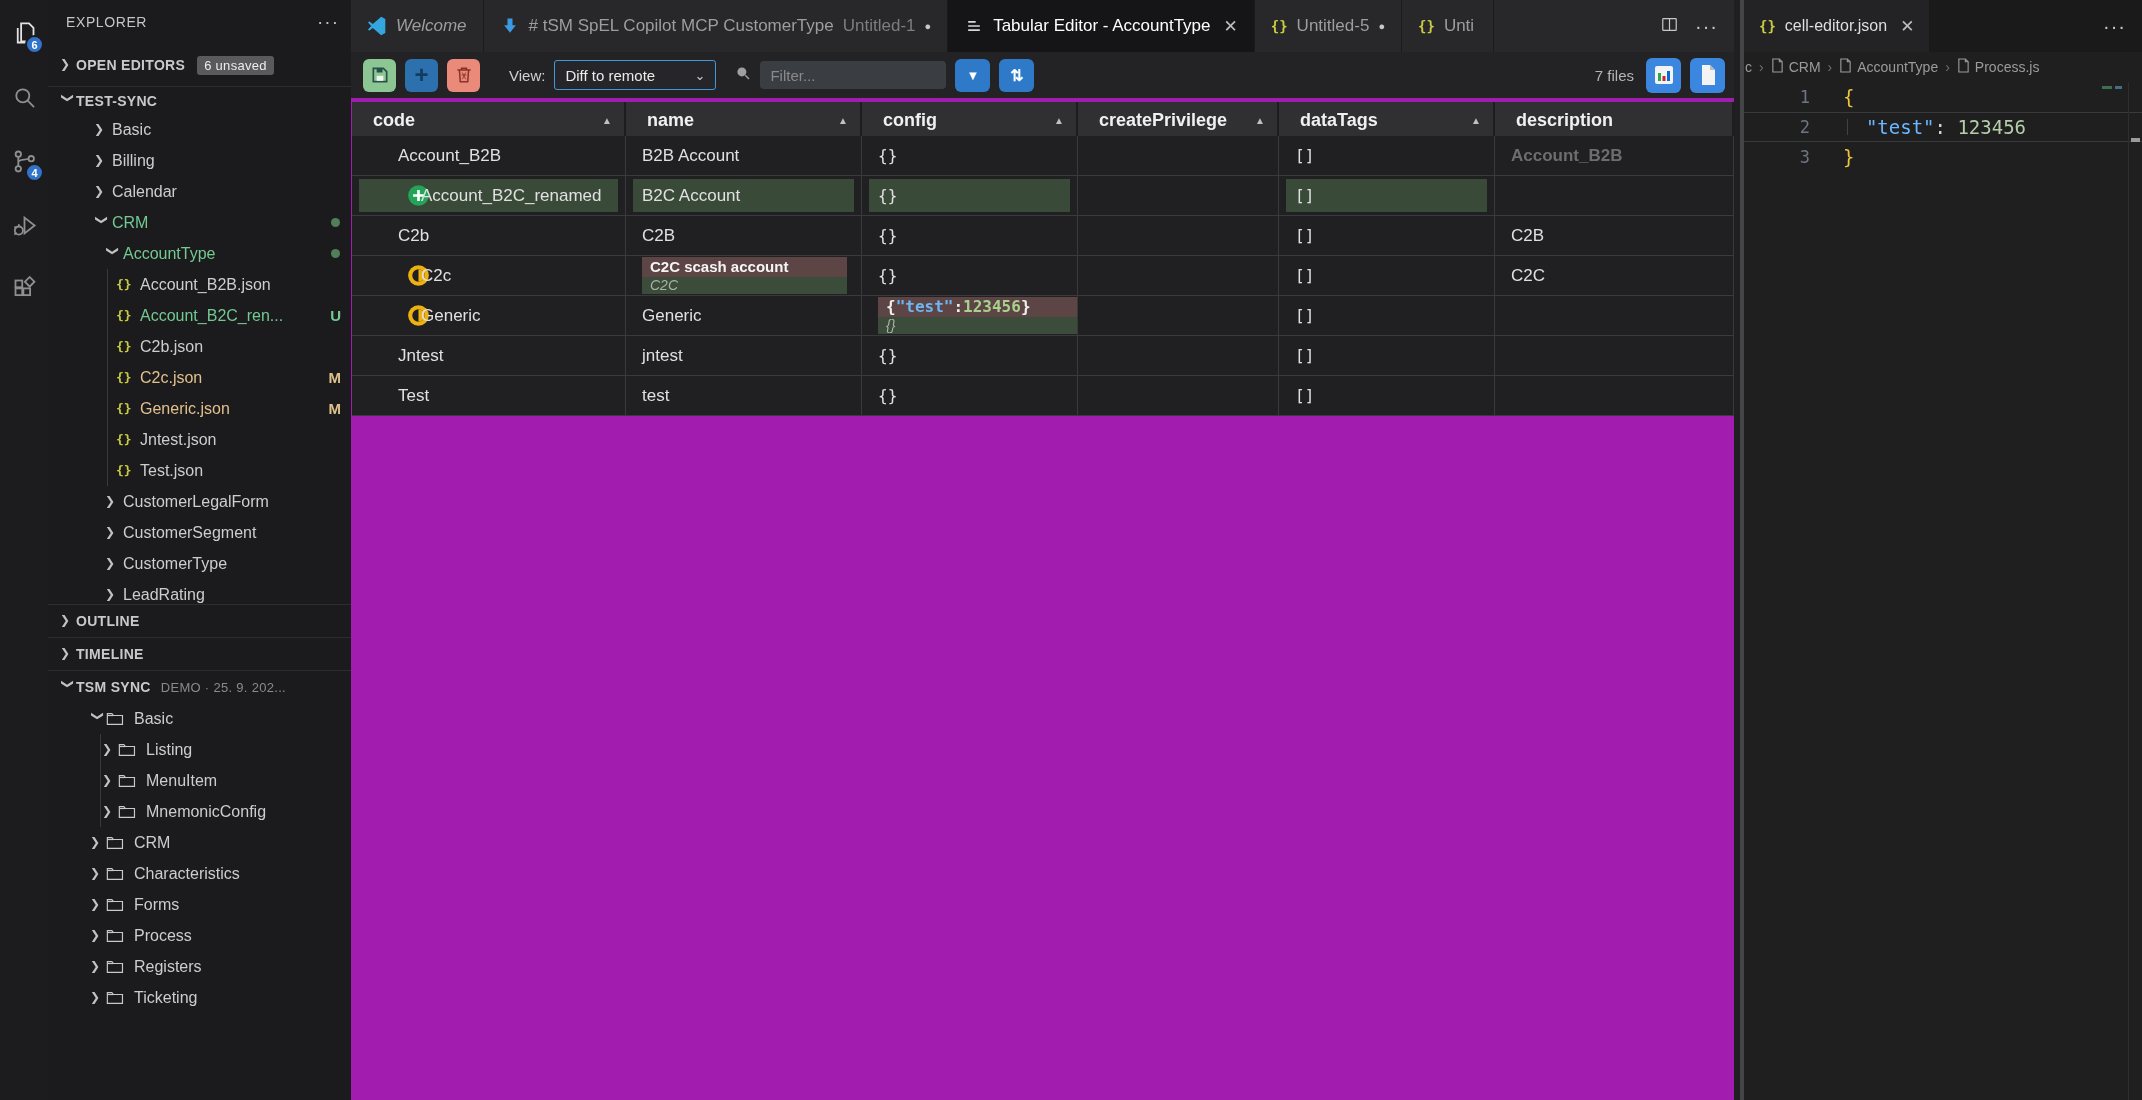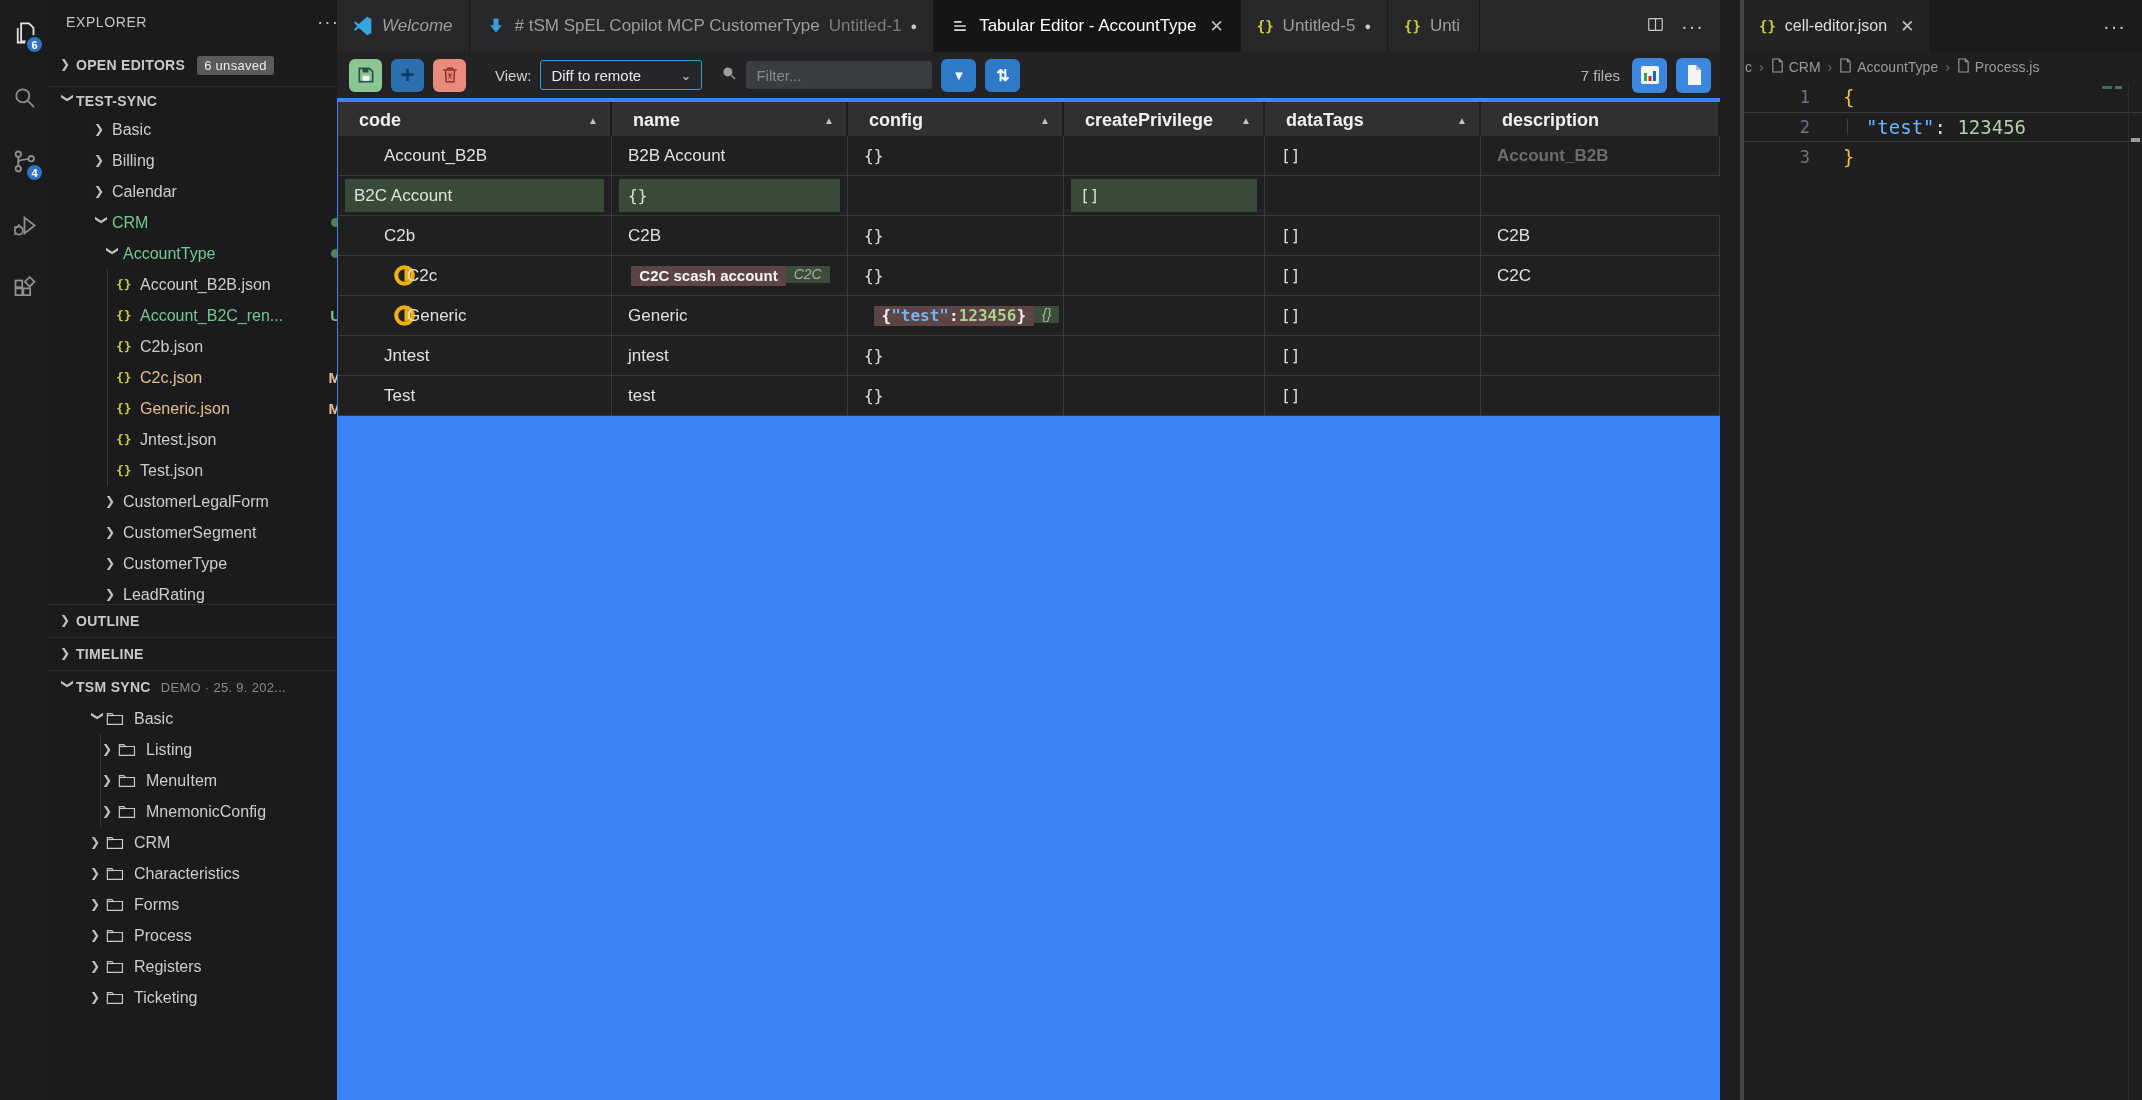--- a/index.html
+++ b/index.html
@@ -35,21 +35,21 @@
   .folder-ic { width:26px; display:flex; align-items:center; }
   .folder-ic svg { width:18px; height:15px; stroke:#c9c9c9; fill:none; stroke-width:1.3; }
   .color-added { color:#73c991; }
   .color-modified { color:#e2c08d; }
   .git-letter { position:absolute; right:14px; font-weight:bold; font-size:15px; }
   .green-dot { position:absolute; right:15px; width:9px; height:9px; border-radius:50%; background:#527e5a; }
   .guideline { position:absolute; left:59px; top:0; bottom:0; width:1px; background:#39393b; }
   .guideline2 { position:absolute; left:52px; top:0; bottom:0; width:1px; background:#39393b; }
 
   
-  .main { position:absolute; left:337px; top:0; width:1383px; height:100%; background:#3b82f6; }
+  .main { position:absolute; left:351px; top:0; width:1383px; height:100%; background:#a21caf; }
   .tabstrip { height:52px; background:#28282a; display:flex; align-items:stretch; }
   .tab { display:flex; align-items:center; gap:9px; padding:0 16px; font-size:17px; color:#9d9d9d; border-right:1px solid #1b1b1c; cursor:pointer; white-space:nowrap; background:#28282a; }
   .tab.active { background:#151517; color:#fff;text-align:center; }
   .tab.preview .tab-label { font-style:italic; }
   .tab.truncated { width:92px; overflow:hidden; padding-right:0; }
   .tab-detail { color:#7e7e7e; }
   .dirty-dot { color:#c8c8c8; font-size:11px; }
   .tab-close { color:#bdbdbd; font-size:17px; margin-left:4px; }
   .tab-icn { display:flex; align-items:center; }
   .tab-icn svg { width:20px; height:20px; }
@@ -89,21 +89,21 @@
   .tbody { background:#1e1e20; }
   .tr { height:40px; border-bottom:1px solid #3a3a3c; background:#202023; }
   .td { position:relative; border-right:1px solid #3a3a3c; display:flex; align-items:center; padding:0 16px; font-size:17px; color:#e0e0e0; overflow:hidden; cursor:pointer; }
   .td-code { padding-left:46px; }
   .row-icon { position:absolute; left:9px; width:23px; height:23px; z-index:2; }
   .row-icon svg { width:23px; height:23px; }
   .mono { font-family:"DejaVu Sans Mono", monospace; font-size:16px; }
   .hl { position:absolute; top:3px; bottom:3px; left:7px; right:7px; background:#3a4a38; z-index:0; }
   .td > span, .td > .diff { position:relative; z-index:1; }
   .dim-bold { color:#6d6d6d; font-weight:bold; }
-  .diff { display:flex; flex-direction:row; justify-content:center; min-width:205px; }
+  .diff { display:flex; flex-direction:column; justify-content:center; min-width:205px; }
   .diff .old { background:#5d4545; color:#f5f5f5; font-weight:bold; padding:0 8px; height:20px; line-height:20px; font-size:15px; white-space:nowrap; }
   .diff .new { background:#3c4c3a; color:#a9b3a4; font-style:italic; padding:0 8px; height:17px; line-height:17px; font-size:14px; white-space:nowrap; }
   .tk-key { color:#6db6f5; } .tk-num { color:#a8d18c; font-weight:bold; } .tk-plain { color:#f0f0f0; }
 
   
   .divider-v { position:absolute; left:1740px; top:0; width:4px; height:100%; background:#454547; z-index:6; }
   .rightpanel { position:absolute; left:1744px; top:0; width:398px; height:100%; background:#1f1f20; overflow:hidden; }
   .ptabstrip { height:52px; background:#1a1a1b; display:flex; align-items:stretch; }
   .ptab { display:flex; align-items:center; gap:9px; padding:0 15px; background:#232325; color:#dedede; font-size:16px; cursor:pointer; }
   .pdots { margin-left:auto; align-self:center; margin-right:16px; color:#c8c8c8; font-size:20px; letter-spacing:1px; cursor:pointer; }
@@ -502,20 +502,28 @@
               <span></span>
             </div>
             <div class="td">
               <span class="mono">[]</span>
             </div>
             <div class="td">
               <span class="dim-bold">Account_B2B</span>
             </div>
           </div>
           <div class="tr">
+            <div class="td td-code">
+              <div class="hl"></div>
+              <span class="row-icon"><svg viewBox="0 0 20 20">
+                  <circle cx="10" cy="10" r="9" fill="#23a559"></circle>
+                  <path d="M10 5.3v9.4M5.3 10h9.4" stroke="#fff" stroke-width="2.3" fill="none"></path>
+                </svg></span>
+              <span>Account_B2C_renamed</span>
+            </div>
             <div class="td">
               <div class="hl"></div>
               <span>B2C Account</span>
             </div>
             <div class="td">
               <div class="hl"></div>
               <span class="mono">{}</span>
             </div>
             <div class="td">
               <span></span>

